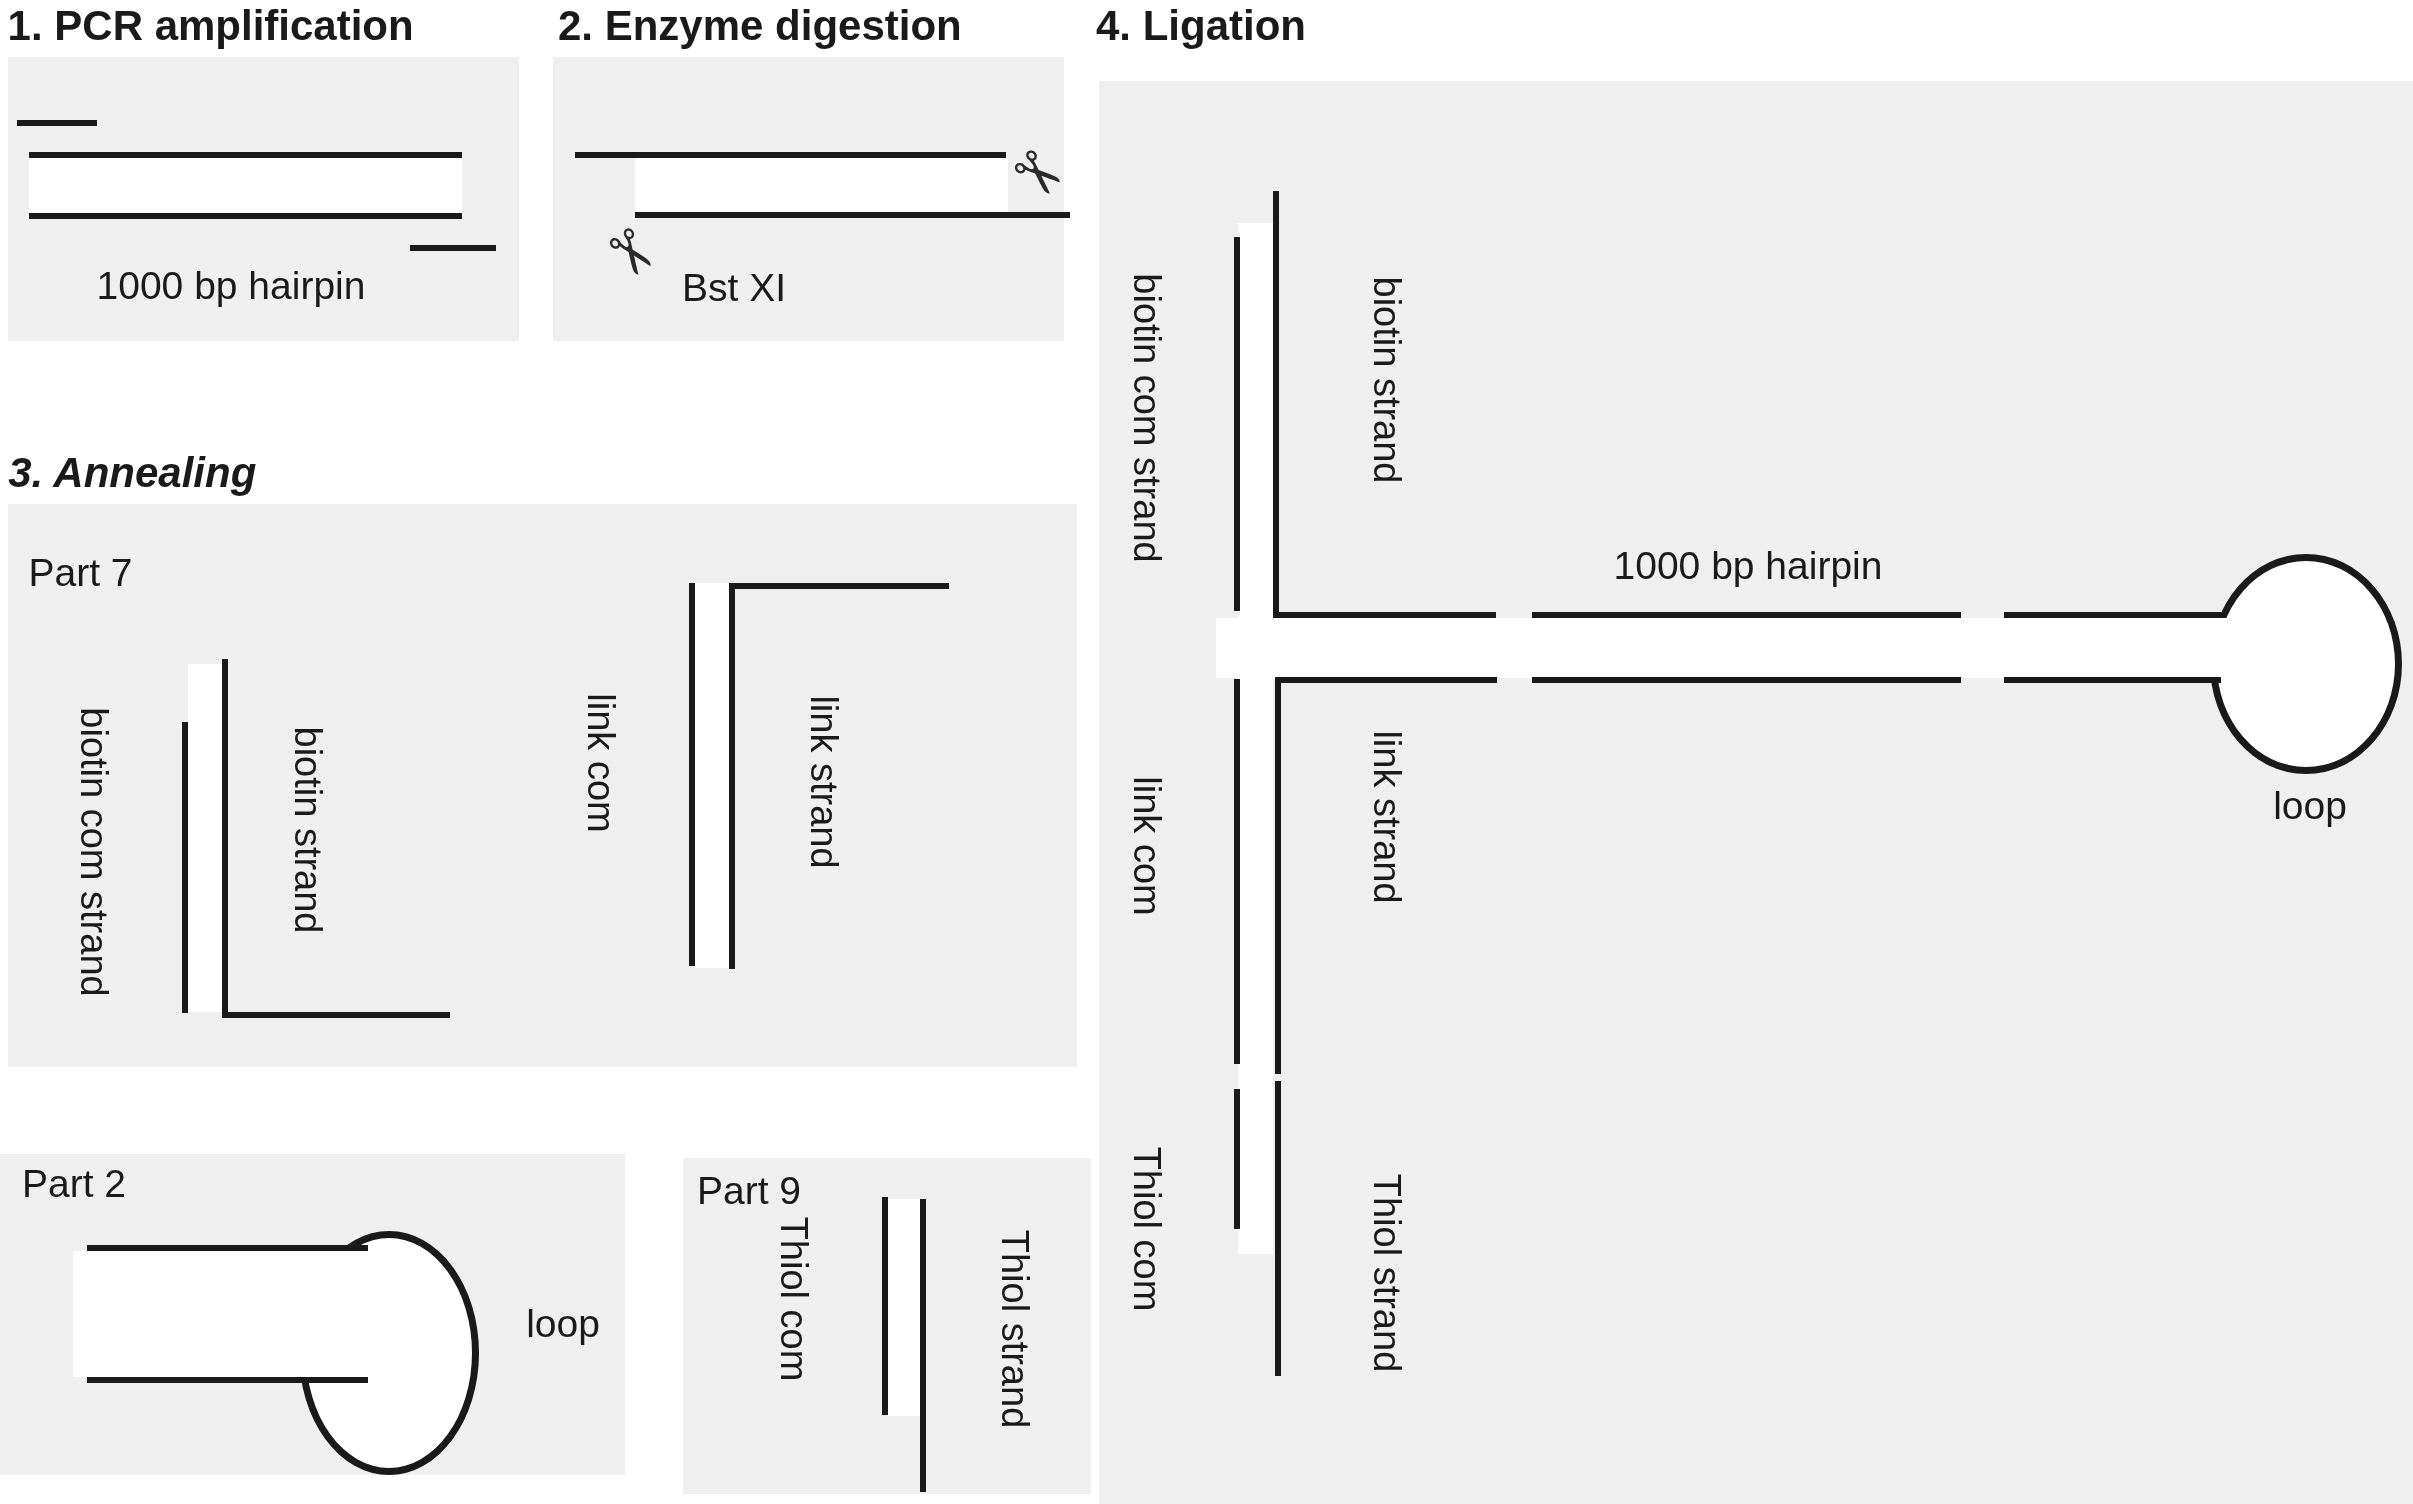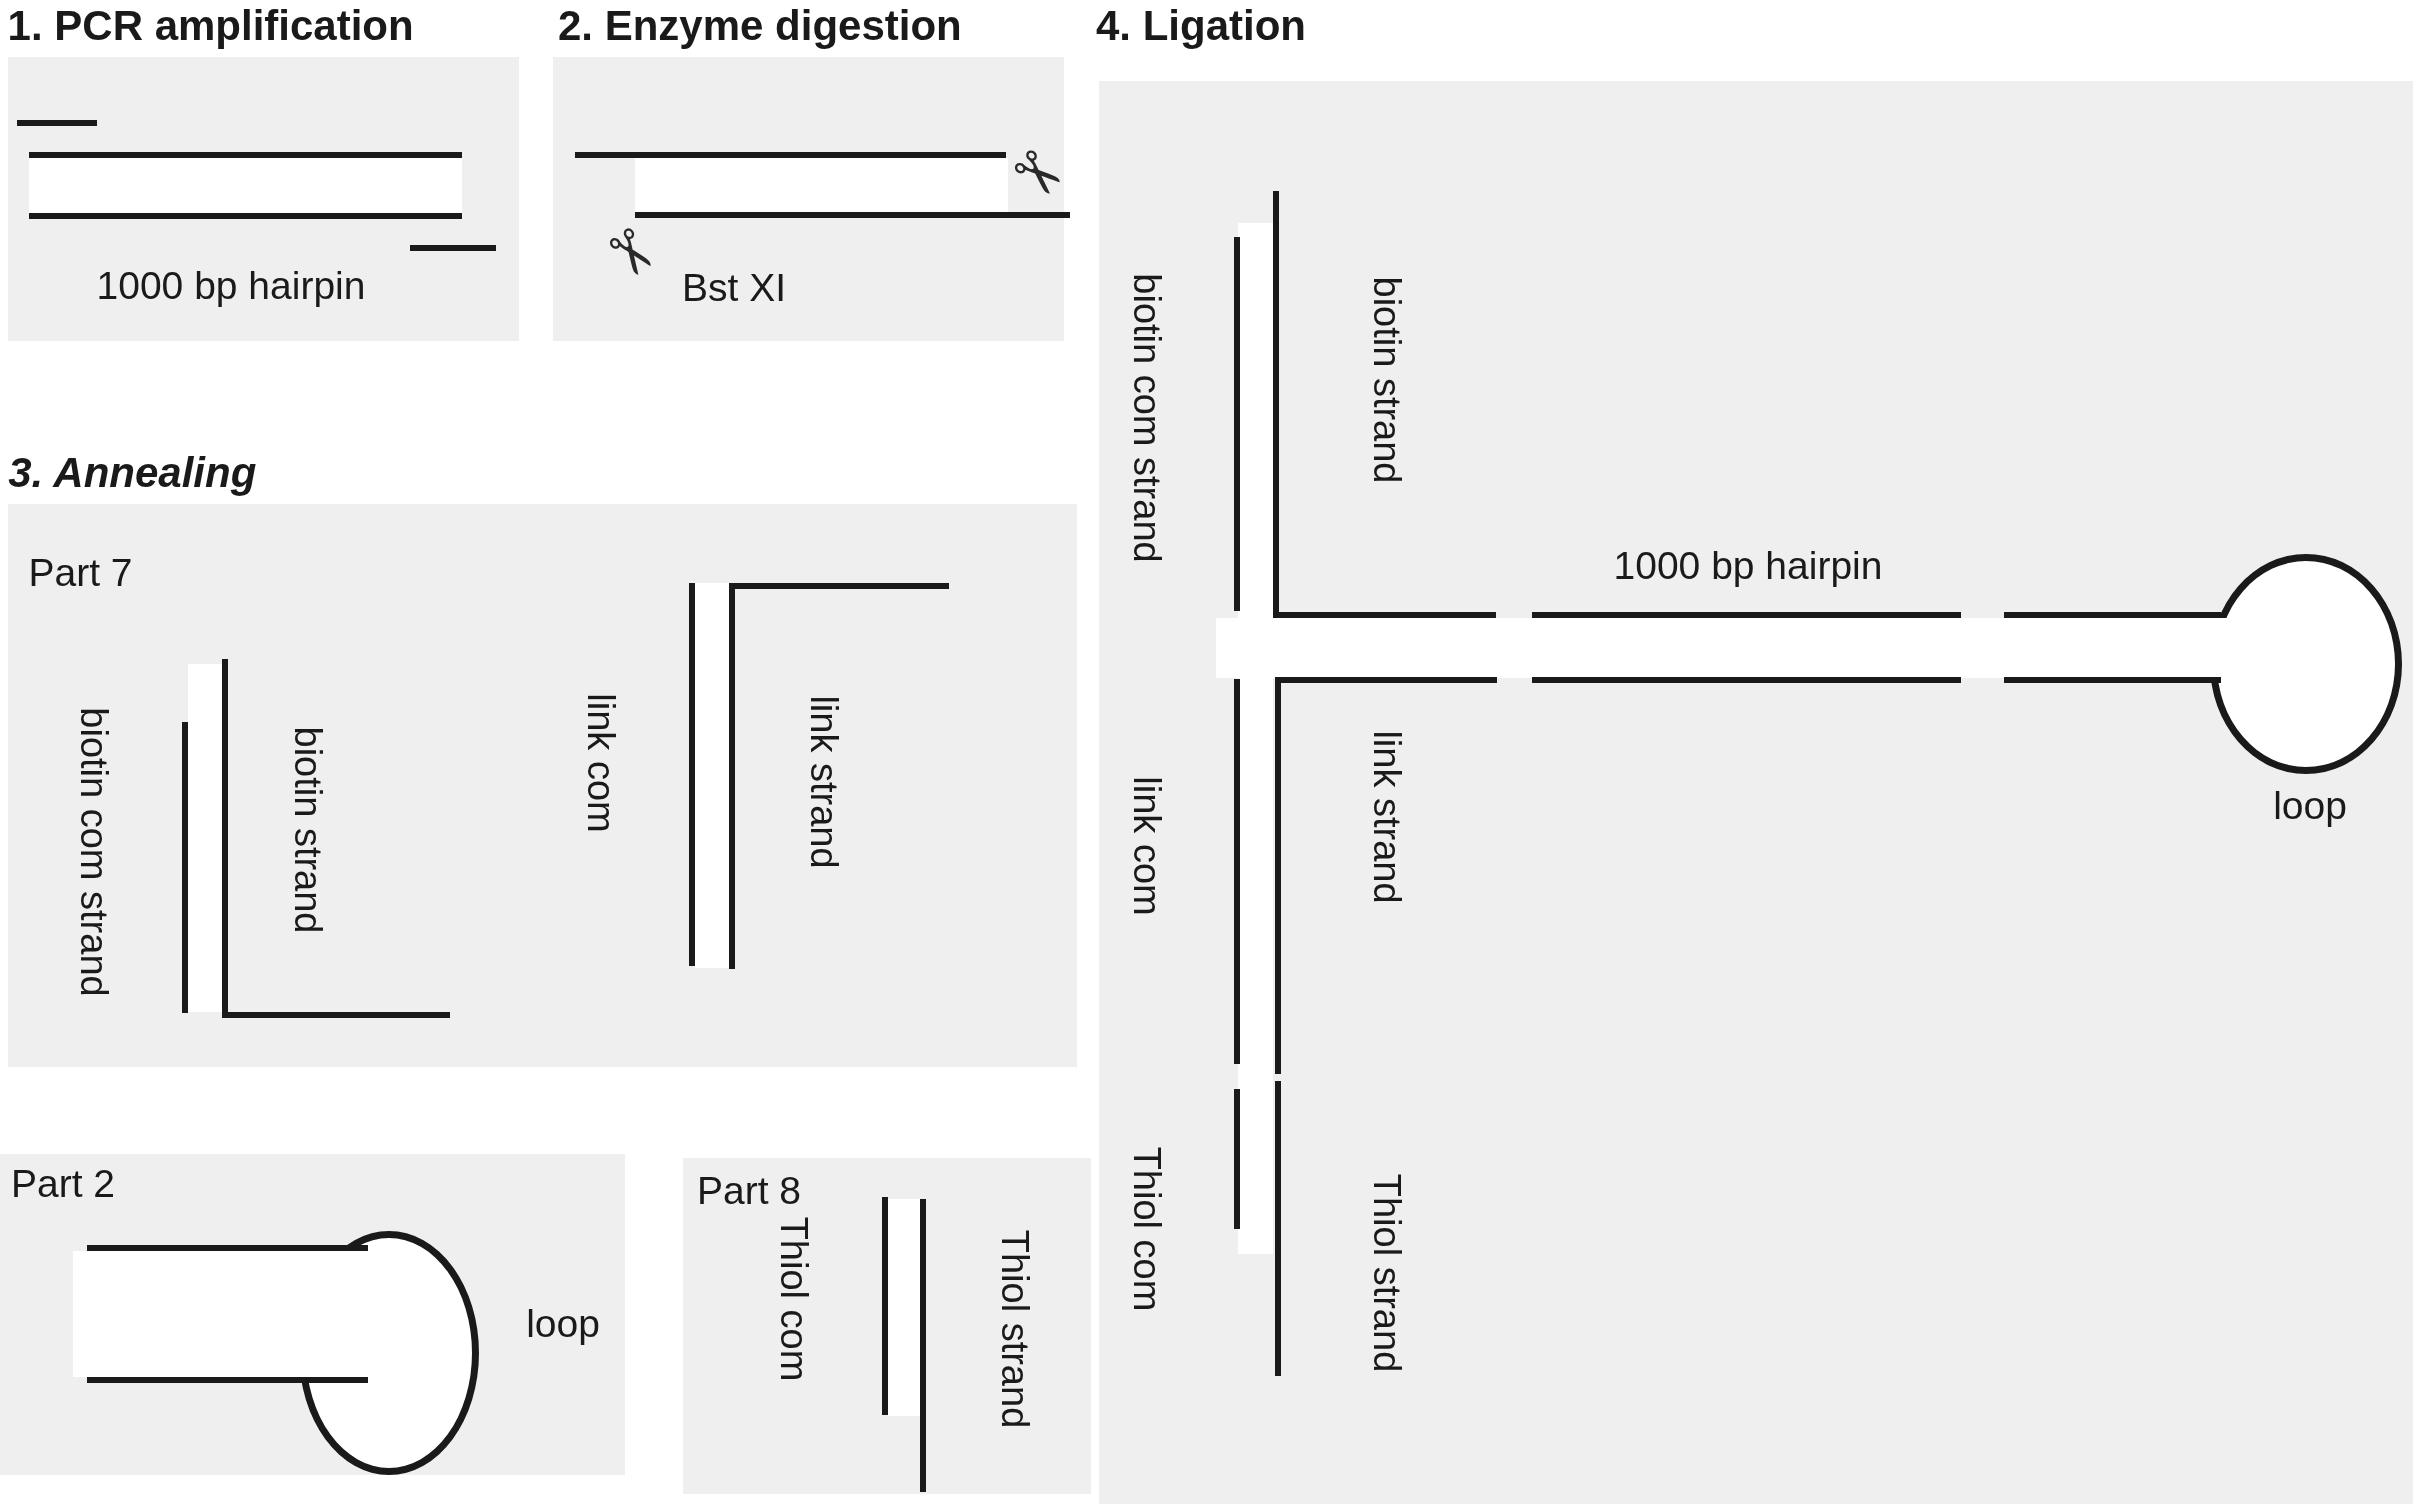--- a/index.html
+++ b/index.html
@@ -56,29 +56,29 @@
   <div class="vlabel" style="left:308px; top:830px;">biotin strand</div>
 
   <div class="vlabel" style="left:601px; top:763px;">link com</div>
   <div class="wfill" style="left:695px; top:583px; width:34px; height:385px;"></div>
   <div class="vl" style="left:689px; top:583px; height:383px;"></div>
   <div class="vl" style="left:729px; top:583px; height:386px;"></div>
   <div class="hl" style="left:729px; top:583px; width:220px;"></div>
   <div class="vlabel" style="left:824px; top:782px;">link strand</div>
 
   <div class="gbox" style="left:0px; top:1154px; width:625px; height:321px;"></div>
-  <div class="plabel" style="left:11px; top:1162px;">Part 2</div>
+  <div class="plabel" style="left:22px; top:1162px;">Part 2</div>
   <div class="loop" style="left:299px; top:1231px; width:180px; height:244px;"></div>
   <div class="wfill" style="left:73px; top:1251px; width:320px; height:126px;"></div>
   <div class="hl" style="left:87px; top:1245px; width:281px;"></div>
   <div class="hl" style="left:87px; top:1377px; width:281px;"></div>
   <div class="cap" style="left:563px; top:1302px;">loop</div>
 
   <div class="gbox" style="left:683px; top:1158px; width:408px; height:336px;"></div>
-  <div class="plabel" style="left:697px; top:1169px;">Part 8</div>
+  <div class="plabel" style="left:697px; top:1169px;">Part 9</div>
   <div class="vlabel" style="left:794px; top:1299px;">Thiol com</div>
   <div class="wfill" style="left:888px; top:1199px; width:32px; height:217px;"></div>
   <div class="vl" style="left:882px; top:1197px; height:218px;"></div>
   <div class="vl" style="left:920px; top:1199px; height:293px;"></div>
   <div class="vlabel" style="left:1015px; top:1329px;">Thiol strand</div>
 
   <div class="heading" style="left:1096px; top:0px;">4. Ligation</div>
   <div class="gbox" style="left:1099px; top:81px; width:1314px; height:1423px;"></div>
 
   <div class="loop" style="left:2210px; top:554px; width:192px; height:220px;"></div>

